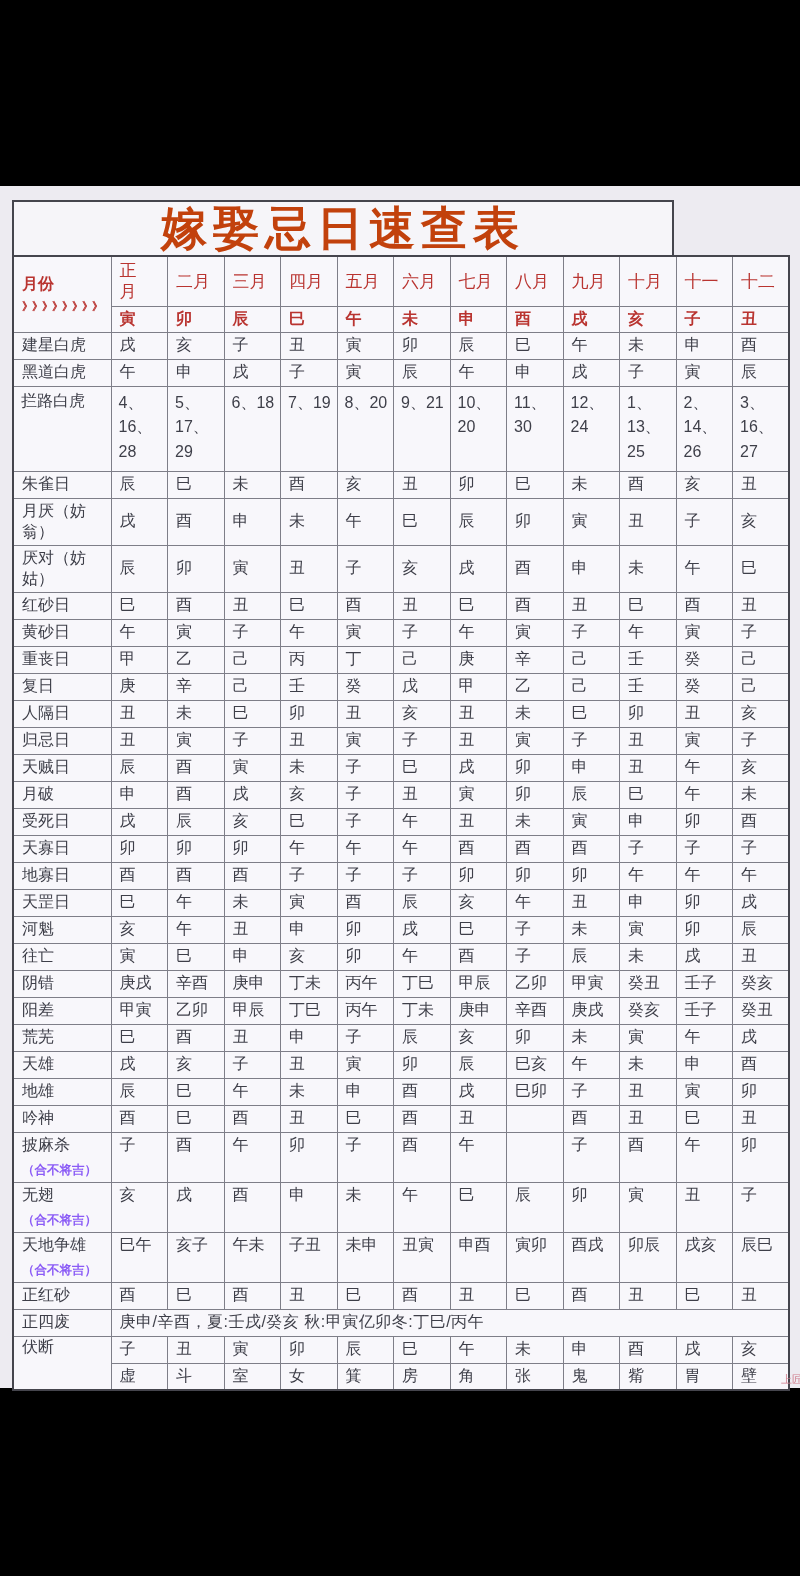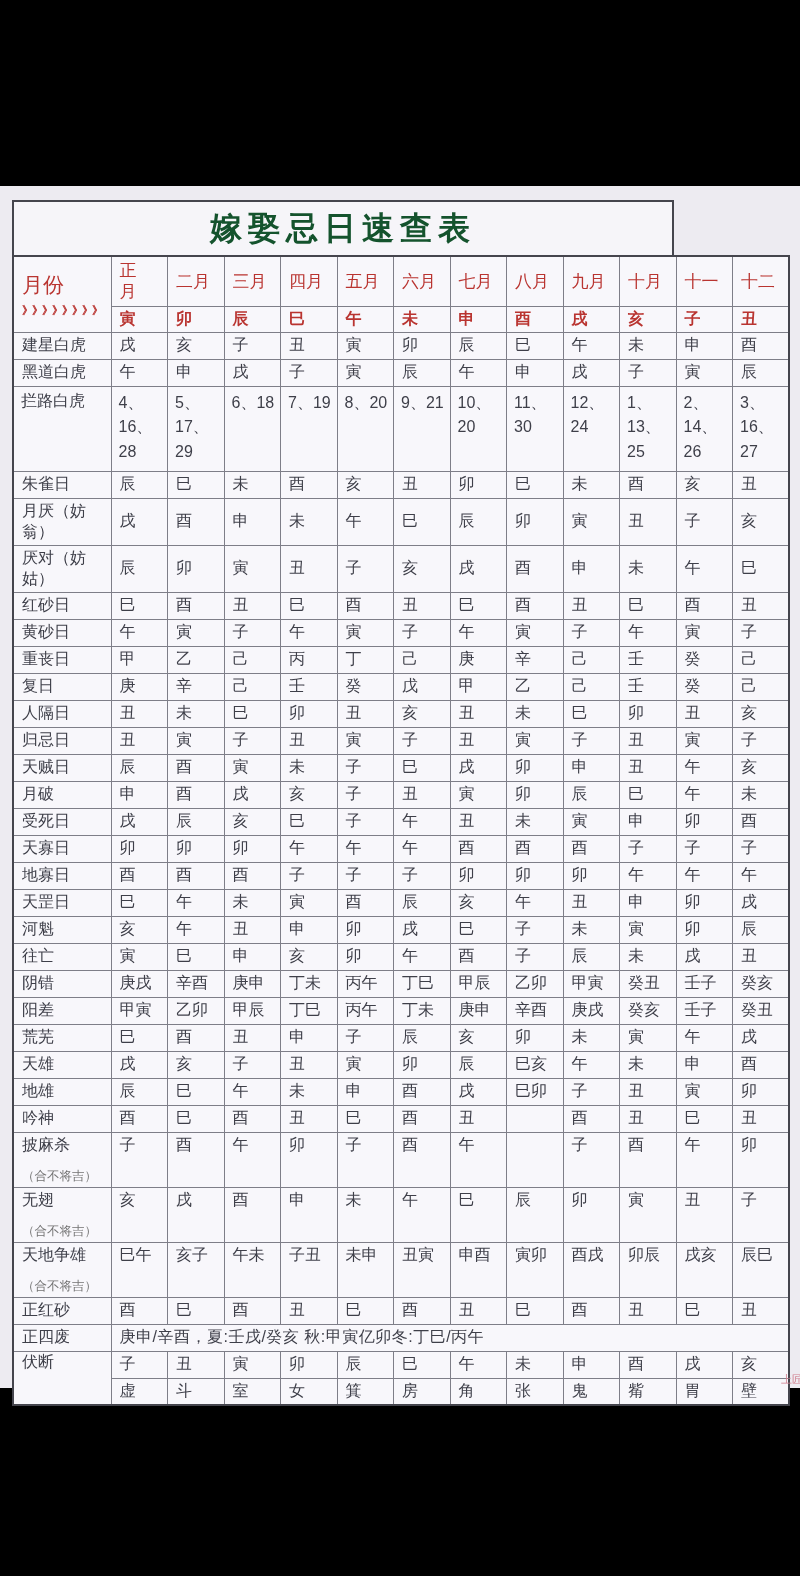--- a/index.html
+++ b/index.html
@@ -25,22 +25,22 @@
   .title-box{
     width:662px;
     height:55px;
     border:2px solid #45454d;
     border-bottom:none;
     box-sizing:border-box;
     background:#f6f5f9;
     display:flex;align-items:center;justify-content:center;
   }
   .title-box .title{
-    color:#14532d;
-    font-size:32px;
+    color:#c2410c;
+    font-size:46px;
     font-weight:bold;
     letter-spacing:6px;
     font-family:"Liberation Serif","DejaVu Serif",serif;
   }
 
   table.qref{
     width:776px;
     border-collapse:collapse;
     table-layout:fixed;
     background:#f8f7fb;
@@ -54,32 +54,32 @@
     font-weight:normal;
     color:#3e3f49;
     font-size:16px;
     overflow:hidden;
   }
   tr.months{height:50px;}
   tr.months th{color:#b93430;font-size:17px;}
   tr.branches{height:26px;}
   tr.branches td{color:#b93430;font-weight:bold;font-size:16px;}
   th.corner{vertical-align:top;padding-top:6px;}
-  .corner-l1{color:#b93430;font-weight:normal;font-size:21px;}
+  .corner-l1{color:#b93430;font-weight:bold;font-size:16px;}
   .corner-l2{color:#b93430;font-weight:bold;font-size:11px;letter-spacing:-1px;margin-top:4px;}
   .narrow{display:inline-block;width:1.15em;word-break:break-all;line-height:1.25;}
 
   tr.datarow{height:27px;}
   tr.tall{height:85px;}
   tr.tall td, tr.tall th{vertical-align:top;padding-top:4px;padding-left:7px;}
   tr.twoline{height:50px;}
   tr.twoline td, tr.twoline th{vertical-align:top;}
 
   th.rlabel{color:#a02c28;font-weight:bold;font-size:15px;padding-left:6px;}
-  .sublabel{color:#737373;font-weight:normal;font-size:12.5px;margin-top:12px;}
+  .sublabel{color:#8b5cf6;font-weight:bold;font-size:12.5px;margin-top:6px;}
   td.pair{font-size:14px;padding-left:5px;}
   td.nums{font-size:14px;line-height:1.55;padding-left:6px;margin-left:16px;}
   td.wide{font-size:16px;letter-spacing:0.5px;margin-top:16px;}
 
   .fragment{
     position:absolute;
     right:-3px;
     bottom:1px;
     color:#d08090;
     font-size:11px;

